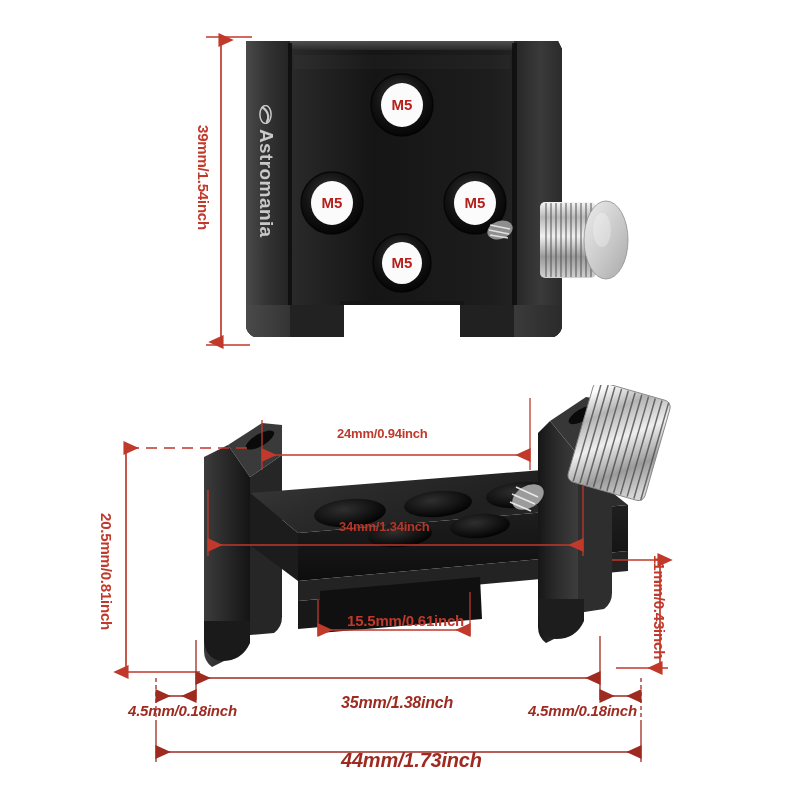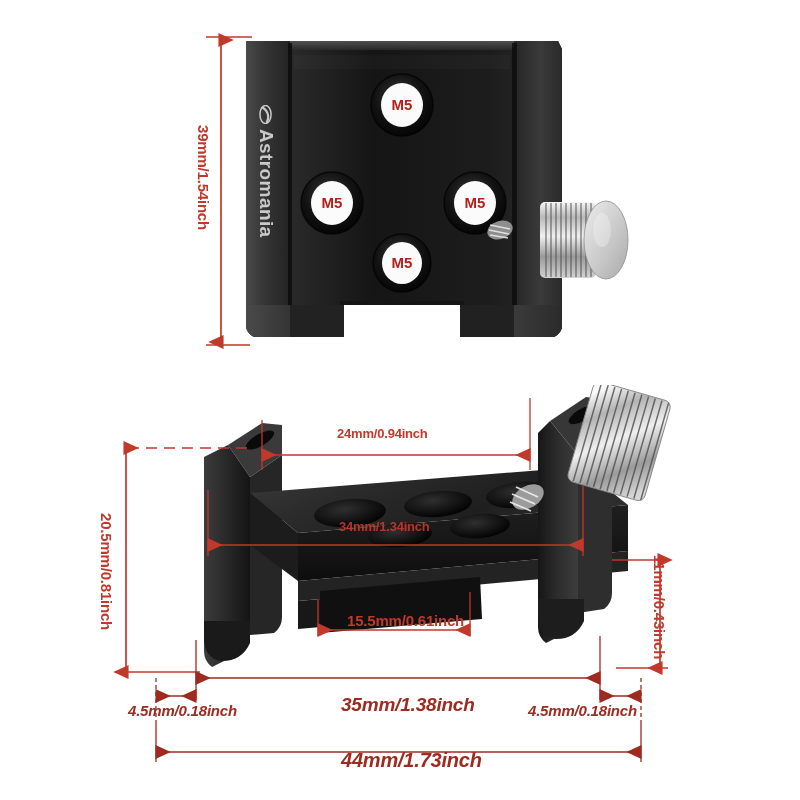--- a/index.html
+++ b/index.html
@@ -377,21 +377,21 @@
   </svg>
 
   <div class="dim-label rot-cw" style="left:212px; top:125px; font-size:15px;">39mm/1.54inch</div>
 
   <div class="dim-label" style="left:337px; top:426px; font-size:13px;">24mm/0.94inch</div>
 
   <div class="dim-label" style="left:339px; top:519px; font-size:13px; opacity:0.93;">34mm/1.34inch</div>
 
   <div class="dim-label" style="left:335px; top:612px; font-size:15px;margin-left:12px;">15.5mm/0.61inch</div>
 
-  <div class="dim-label dark" style="left:341px; top:694px; font-size:19px;">35mm/1.38inch</div>
+  <div class="dim-label dark" style="left:341px; top:694px; font-size:16px;">35mm/1.38inch</div>
 
   <div class="dim-label dark" style="left:341px; top:749px; font-size:20px;">44mm/1.73inch</div>
 
   <div class="dim-label dark" style="left:128px; top:702px; font-size:15px;">4.5mm/0.18inch</div>
 
   <div class="dim-label dark" style="left:528px; top:702px; font-size:15px;">4.5mm/0.18inch</div>
 
   <div class="dim-label rot-cw" style="left:115px; top:513px; font-size:15px;">20.5mm/0.81inch</div>
 
   <div class="dim-label rot-cw" style="left:668px; top:555px; font-size:15px;">11mm/0.43inch</div>

